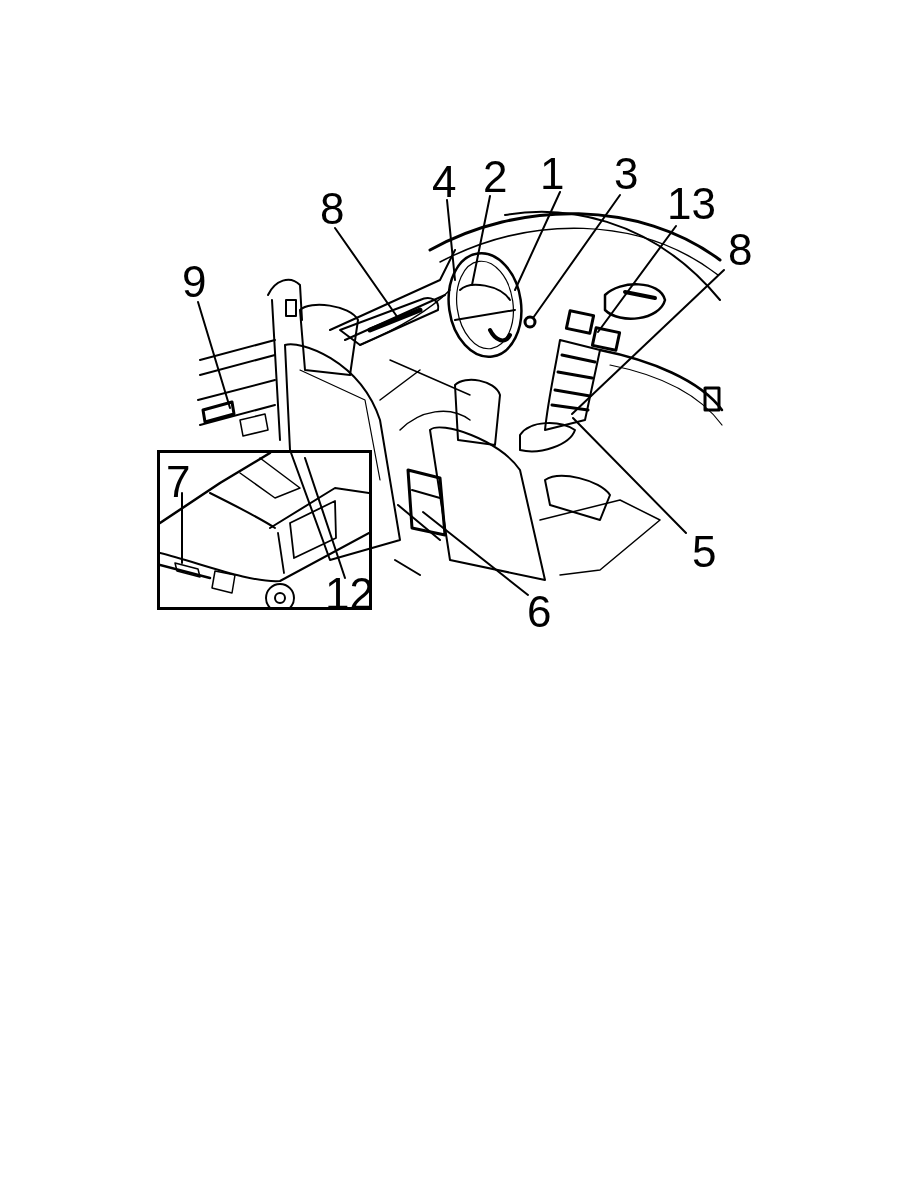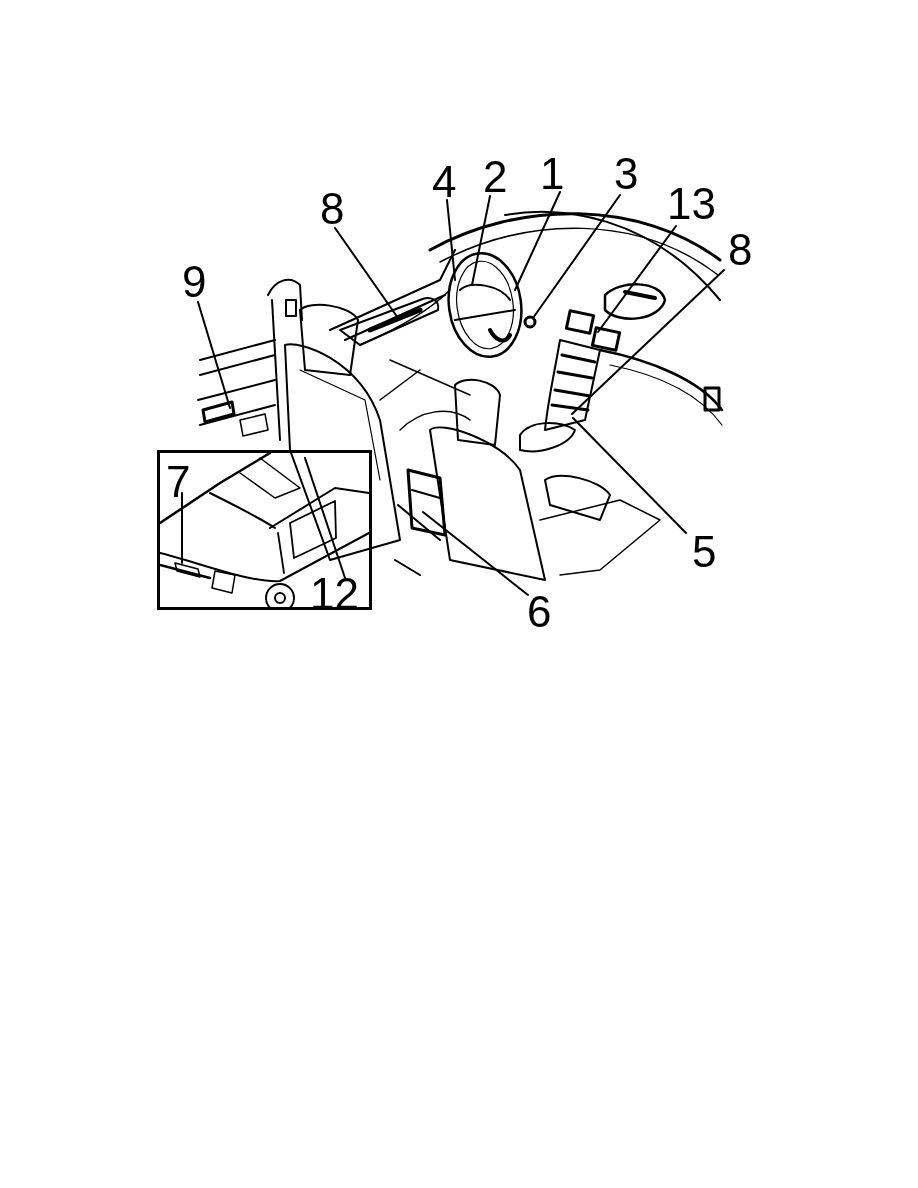--- a/index.html
+++ b/index.html
@@ -106,14 +106,14 @@
   <span class="callout" style="left:483px;top:155px">2</span>
   <span class="callout" style="left:614px;top:152px">3</span>
   <span class="callout" style="left:432px;top:160px">4</span>
   <span class="callout" style="left:692px;top:530px">5</span>
   <span class="callout" style="left:527px;top:590px">6</span>
   <span class="callout" style="left:166px;top:460px">7</span>
   <span class="callout" style="left:320px;top:187px">8</span>
   <span class="callout" style="left:182px;top:260px">9</span>
   <span class="callout" style="left:667px;top:182px">13</span>
   <span class="callout" style="left:728px;top:228px">8</span>
-  <span class="callout" style="left:310px;top:572px">12</span>
+  <span class="callout" style="left:325px;top:572px">12</span>
 </div>
 
 </body></html>

